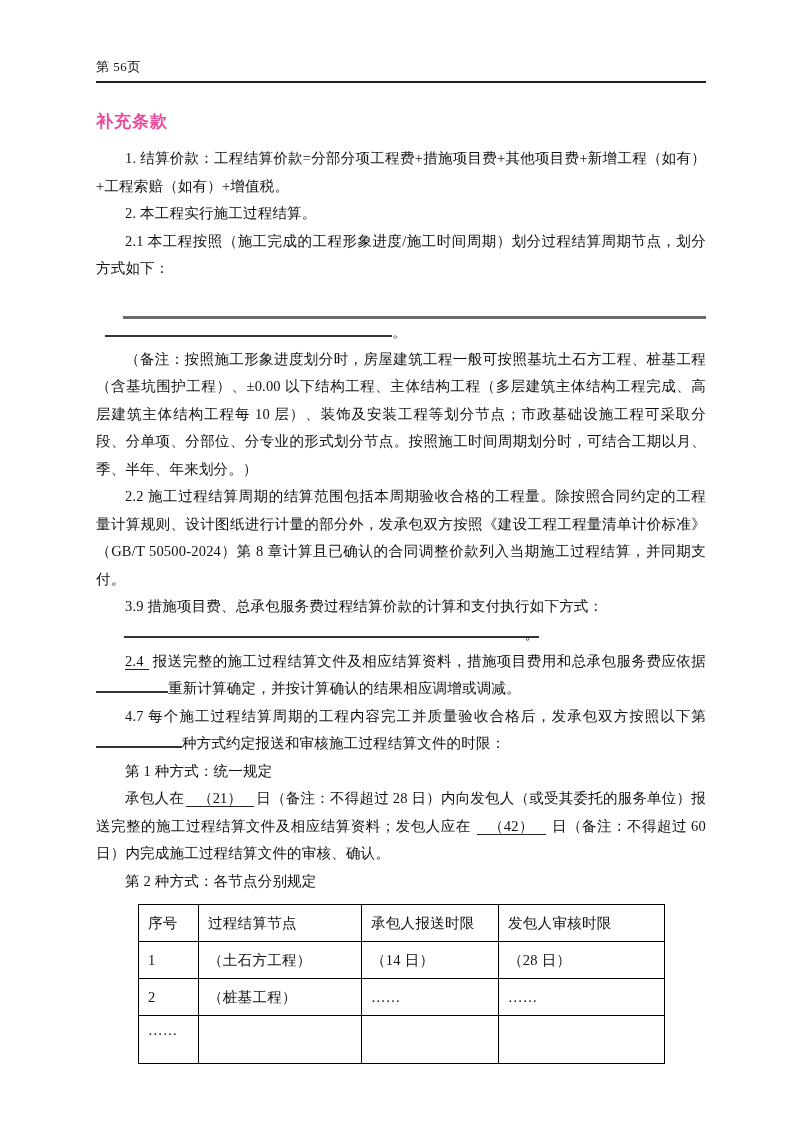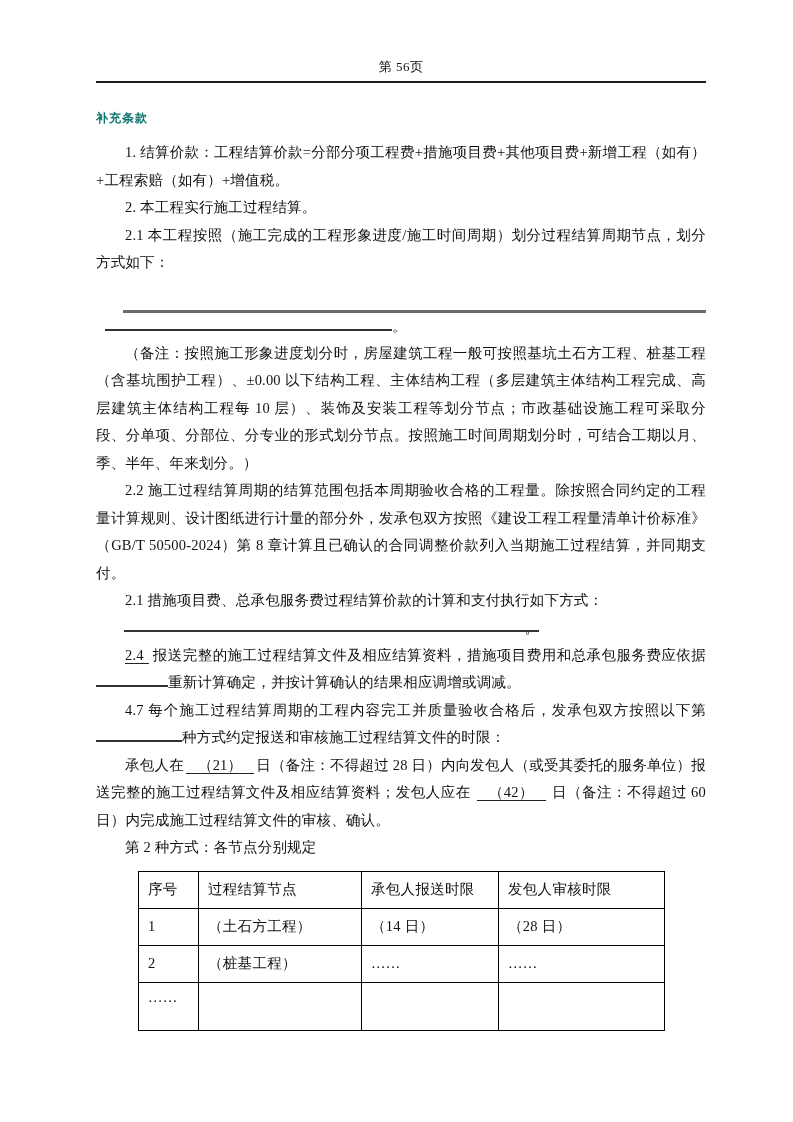--- a/index.html
+++ b/index.html
@@ -15,41 +15,41 @@
   .page {
     position: absolute;
     inset: 0;
     background: #ffffff;
   }
   .header {
     padding-top: 58px;
     margin: 0 87px 0 96px;
   }
   .page-number {
-    text-align: center;
+    text-align: left;
     font-size: 13px;
     letter-spacing: 0.5px;
     line-height: 18px;
     color: #111;
   }
   .header-rule {
     margin-top: 5px;
     border-bottom: 2px solid #1f1f1f;
     height: 0;
   }
   .content {
     margin: 0 87px 0 96px;
     width: 610px;
   }
   h1.doc-title {
     margin-top: 27px;
-    font-size: 12px;
+    font-size: 17px;
     font-weight: bold;
     letter-spacing: 1px;
-    color: #0f766e;
+    color: #ec4899;
   }
   p.para {
     font-size: 14.5px;
     line-height: 27.5px;
     text-align: justify;
     text-indent: 2em;
     letter-spacing: 0.2px;
     color: #111;
   }
   p.para.first { margin-top: 12px; }
@@ -140,34 +140,35 @@
     <div class="blank-line-1"></div>
 
     <div class="blank-row">
       <span class="u-blank blank-2"></span><span>。</span>
     </div>
 
     <p class="para">（备注：按照施工形象进度划分时，房屋建筑工程一般可按照基坑土石方工程、桩基工程（含基坑围护工程）、±0.00 以下结构工程、主体结构工程（多层建筑主体结构工程完成、高层建筑主体结构工程每 10 层）、装饰及安装工程等划分节点；市政基础设施工程可采取分段、分单项、分部位、分专业的形式划分节点。按照施工时间周期划分时，可结合工期以月、季、半年、年来划分。）</p>
 
     <p class="para">2.2 施工过程结算周期的结算范围包括本周期验收合格的工程量。除按照合同约定的工程量计算规则、设计图纸进行计量的部分外，发承包双方按照《建设工程工程量清单计价标准》（GB/T 50500-2024）第 8 章计算且已确认的合同调整价款列入当期施工过程结算，并同期支付。</p>
 
-    <p class="para">2.1 措施项目费、总承包服务费过程结算价款的计算和支付执行如下方式：</p>
+    <p class="para">3.9 措施项目费、总承包服务费过程结算价款的计算和支付执行如下方式：</p>
 
     <div class="blank-row">
       <span class="u-blank blank-3">。</span>
     </div>
 
     <p class="para">
       <span class="u-text">2.4</span><span> 报送完整的施工过程结算文件及相应结算资料，措施项目费用和总承包服务费应依据</span><span class="u-blank inline-blank-a"></span><span>重新计算确定，并按计算确认的结果相应调增或调减。</span>
     </p>
 
     <p class="para">
       <span>4.7 每个施工过程结算周期的工程内容完工并质量验收合格后，发承包双方按照以下第</span><span class="u-blank inline-blank-b"></span><span>种方式约定报送和审核施工过程结算文件的时限：</span>
     </p>
 
+    <p class="para">第 1 种方式：统一规定</p>
 
     <p class="para">
       <span>承包人在</span><span class="u-val">（21）</span><span>日（备注：不得超过 28 日）内向发包人（或受其委托的服务单位）报送完整的施工过程结算文件及相应结算资料；发包人应在 </span><span class="u-val">（42）</span><span> 日（备注：不得超过 60 日）内完成施工过程结算文件的审核、确认。</span>
     </p>
 
     <p class="para">第 2 种方式：各节点分别规定</p>
 
     <table class="node-table">
       <colgroup>
         <col style="width:60px">

